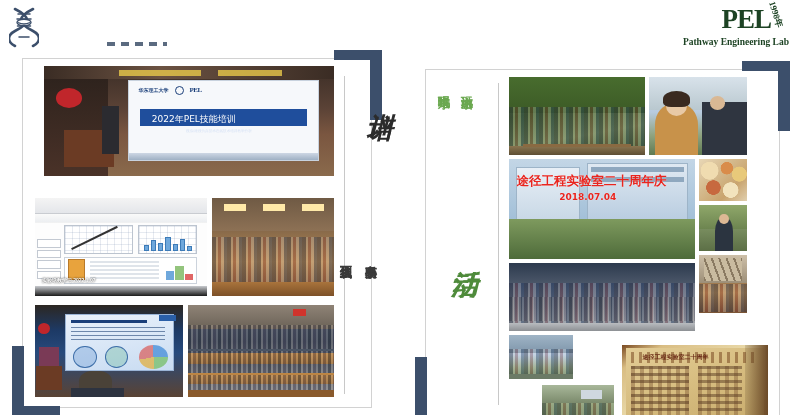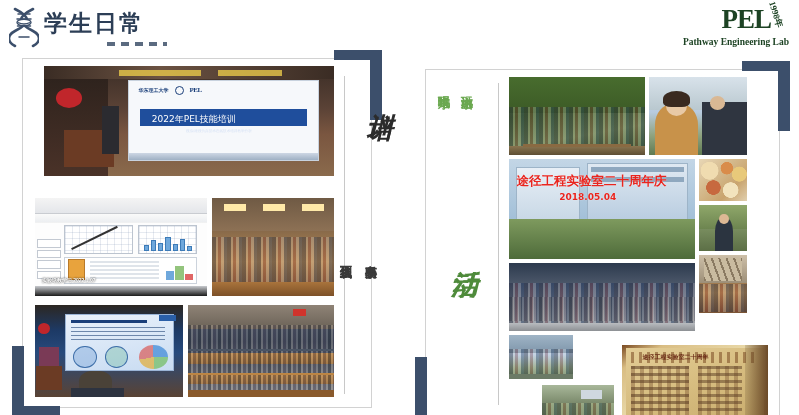--- a/index.html
+++ b/index.html
@@ -175,21 +175,20 @@
         <path d="M9 8 H21"></path>
           <path d="M8 13 H22"></path>
         <path d="M8.5 20 H21.5"></path>
           <path d="M10 31 H20"></path>
       </g>
       <ellipse cx="15" cy="16.5" rx="7" ry="3.2" fill="#ffffff" stroke="#3c4f6b" stroke-width="1.4"></ellipse>
       <path d="M9 16.5 q6 3 12 0" fill="none" stroke="#3c4f6b" stroke-width="1.3"></path>
     </svg>
   </span>
 
-  <div id="page-title">学生日常</div>
   <div id="title-dash"></div>
 
   <div id="brand">
     <span id="brand-mark">PEL</span>
     <span id="brand-swoosh">1998年</span>
     <span id="brand-sub">Pathway Engineering Lab</span>
   </div>
 </div>
 
 <div class="panel" style="left:22px; top:58px; width:350px; height:350px;">
@@ -333,21 +332,21 @@
   </div>
 
   <div class="photo ph-bldg" style="left:84px; top:90px; width:186px; height:100px;">
     <div style="position:absolute;left:0;right:0;top:0;height:60%;background:linear-gradient(180deg,#c3d6e6,#a3c0d8);"></div>
     <div style="position:absolute;left:4%;top:8%;width:34%;height:54%;background:linear-gradient(180deg,#e8eff6,#c8d8e6);border:1px solid #9db4c8;"></div>
     <div style="position:absolute;left:42%;top:4%;width:54%;height:58%;background:linear-gradient(180deg,#dfe9f2,#b9cde0);border:1px solid #9db4c8;"></div>
     <div style="position:absolute;left:44%;top:8%;width:50%;height:5%;background:#8fa8bf;"></div>
     <div style="position:absolute;left:44%;top:18%;width:50%;height:5%;background:#8fa8bf;"></div>
     <div style="position:absolute;left:0;right:0;bottom:0;height:40%;background:linear-gradient(180deg,#7e9a5e,#4e6b3a);"></div>
     <div class="anniv-title" style="left:4%; top:14%; font-size:12.5px;">途径工程实验室二十周年庆</div>
-    <div class="anniv-date" style="left:27%; top:33%; font-size:9px;">2018.05.04</div>
+    <div class="anniv-date" style="left:27%; top:33%; font-size:9px;">2018.07.04</div>
   </div>
 
   <div class="photo ph-food" style="left:274px; top:90px; width:48px; height:42px;">
     <div style="position:absolute;inset:0;background:
       radial-gradient(circle at 22% 28%, #f0dcb0 0 18%, transparent 19%),
       radial-gradient(circle at 58% 22%, #d98c4a 0 14%, transparent 15%),
       radial-gradient(circle at 84% 36%, #e8c97a 0 15%, transparent 16%),
       radial-gradient(circle at 30% 68%, #c7693f 0 16%, transparent 17%),
       radial-gradient(circle at 66% 74%, #f2e3bd 0 17%, transparent 18%);"></div>
   </div>

